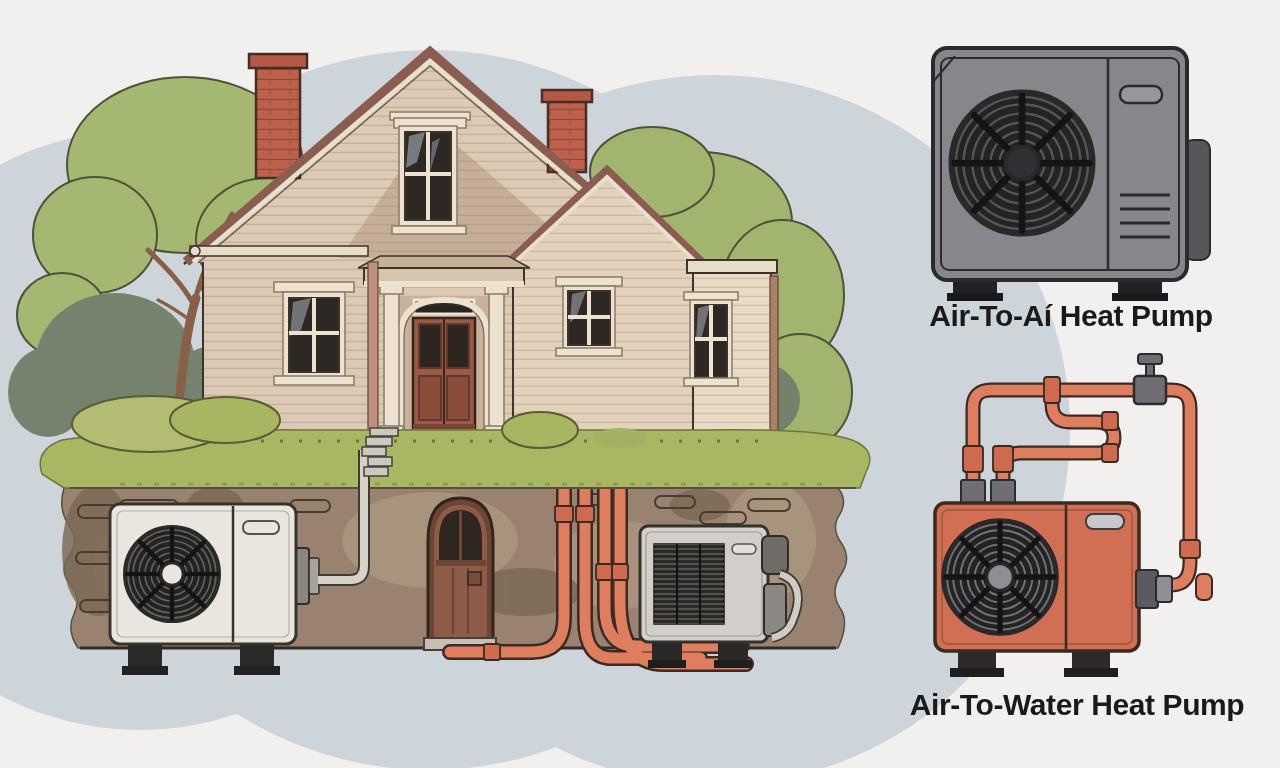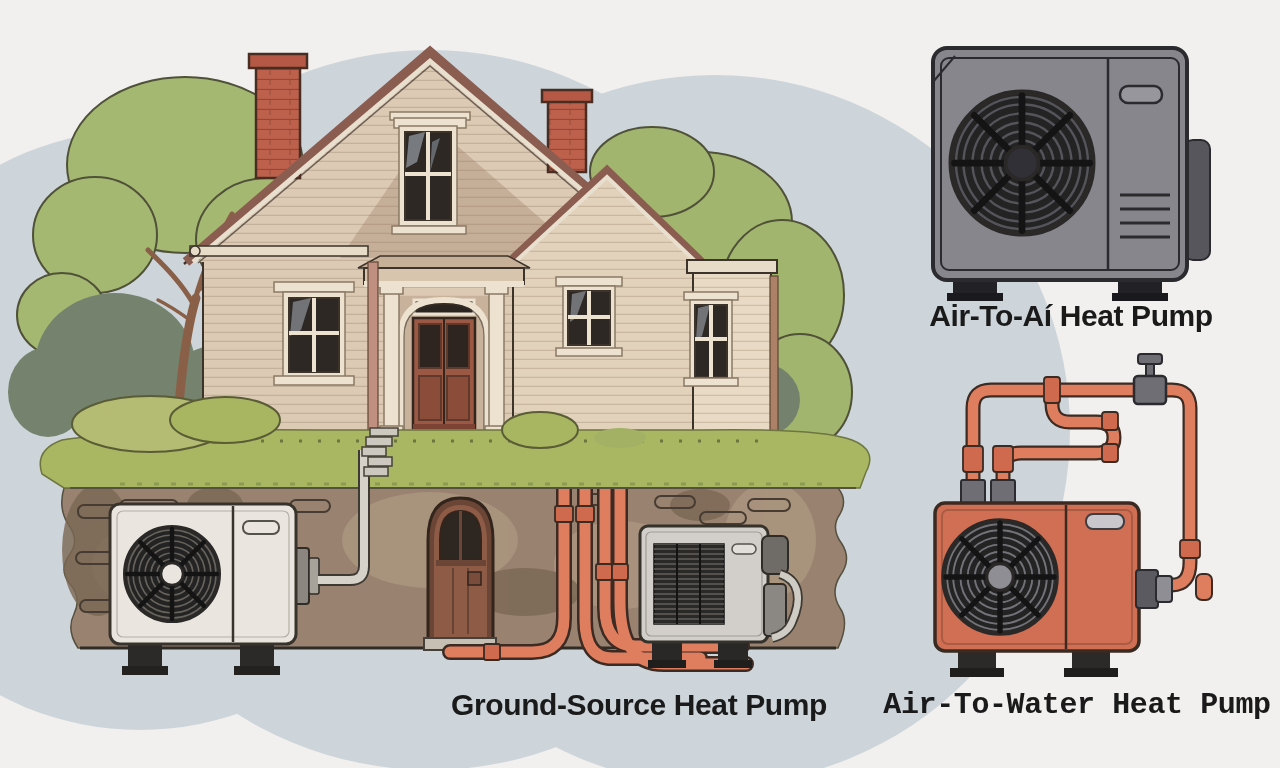--- a/index.html
+++ b/index.html
@@ -400,16 +400,15 @@
     <rect x="1086" y="514" width="38" height="15" rx="7" fill="#c9c7cb" stroke="#3e3d42" stroke-width="2"></rect>
 
     <g>
       <rect x="1196" y="574" width="16" height="26" rx="6" fill="#df7d5f" stroke="#3b2b22" stroke-width="2"></rect>
       <rect x="1136" y="570" width="22" height="38" rx="3" fill="#5b5a60" stroke="#2b2a2e" stroke-width="2"></rect>
       <rect x="1156" y="576" width="16" height="26" rx="3" fill="#8f8e94" stroke="#2b2a2e" stroke-width="2"></rect>
     </g>
   </g>
 </svg>
 
-<div class="caption" style="left:639px; top:688px;">Ground-Source Heat Pump</div>
 <div class="caption" style="left:1071px; top:299px;">Air-To-Aí Heat Pump</div>
-<div class="caption" style="left:1077px; top:688px;font-family:Liberation Mono, monospace;">Air-To-Water Heat Pump</div>
+<div class="caption" style="left:1077px; top:688px;">Air-To-Water Heat Pump</div>
 </div>
 
 </body></html>

